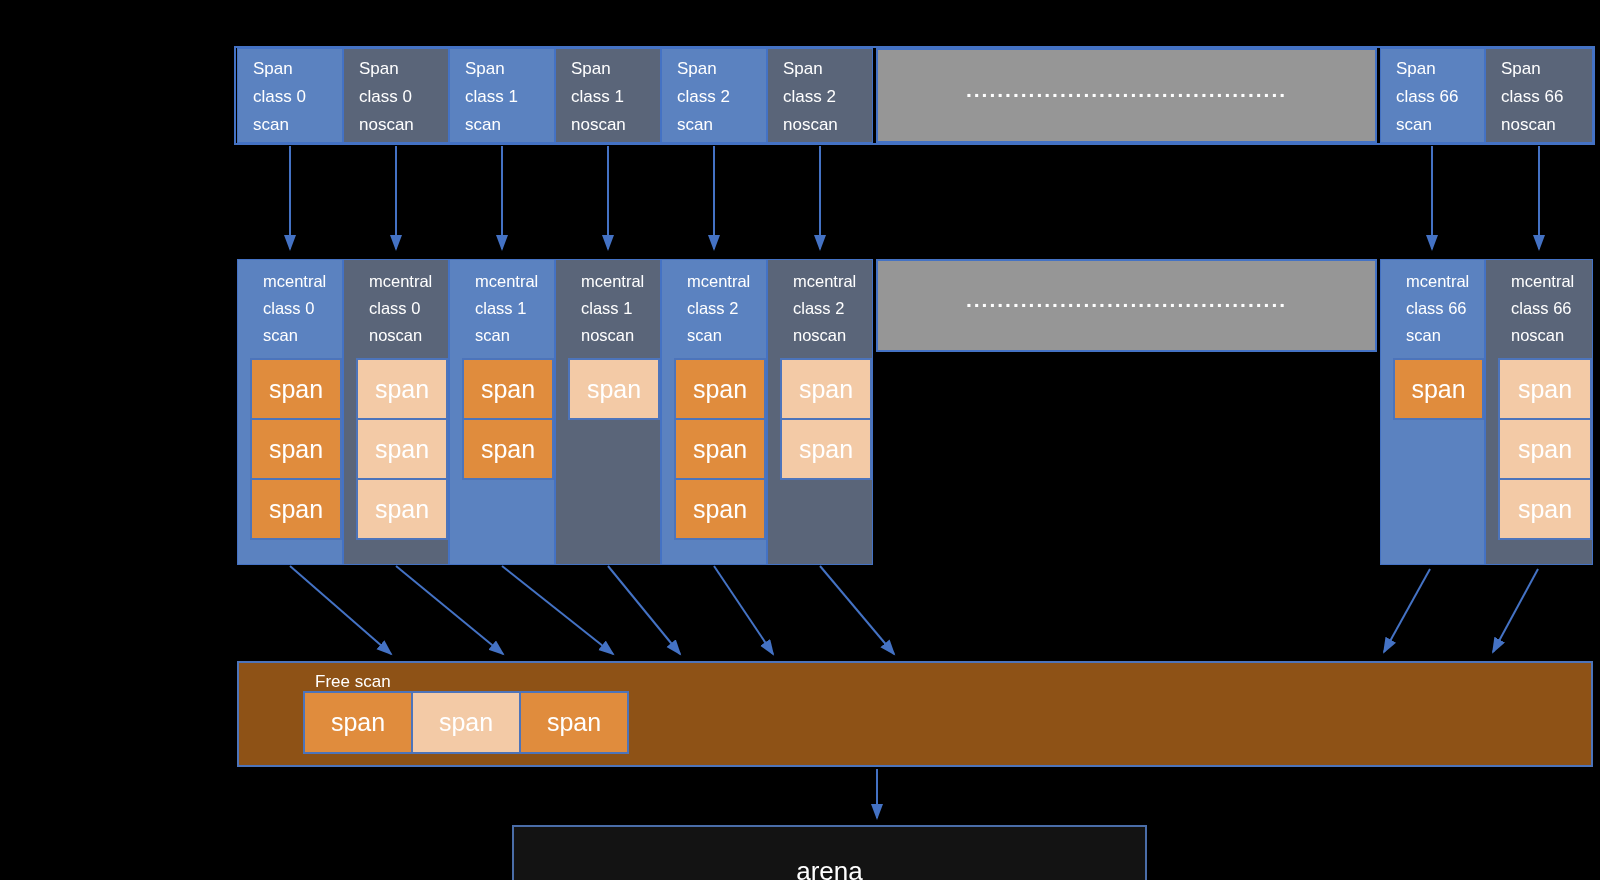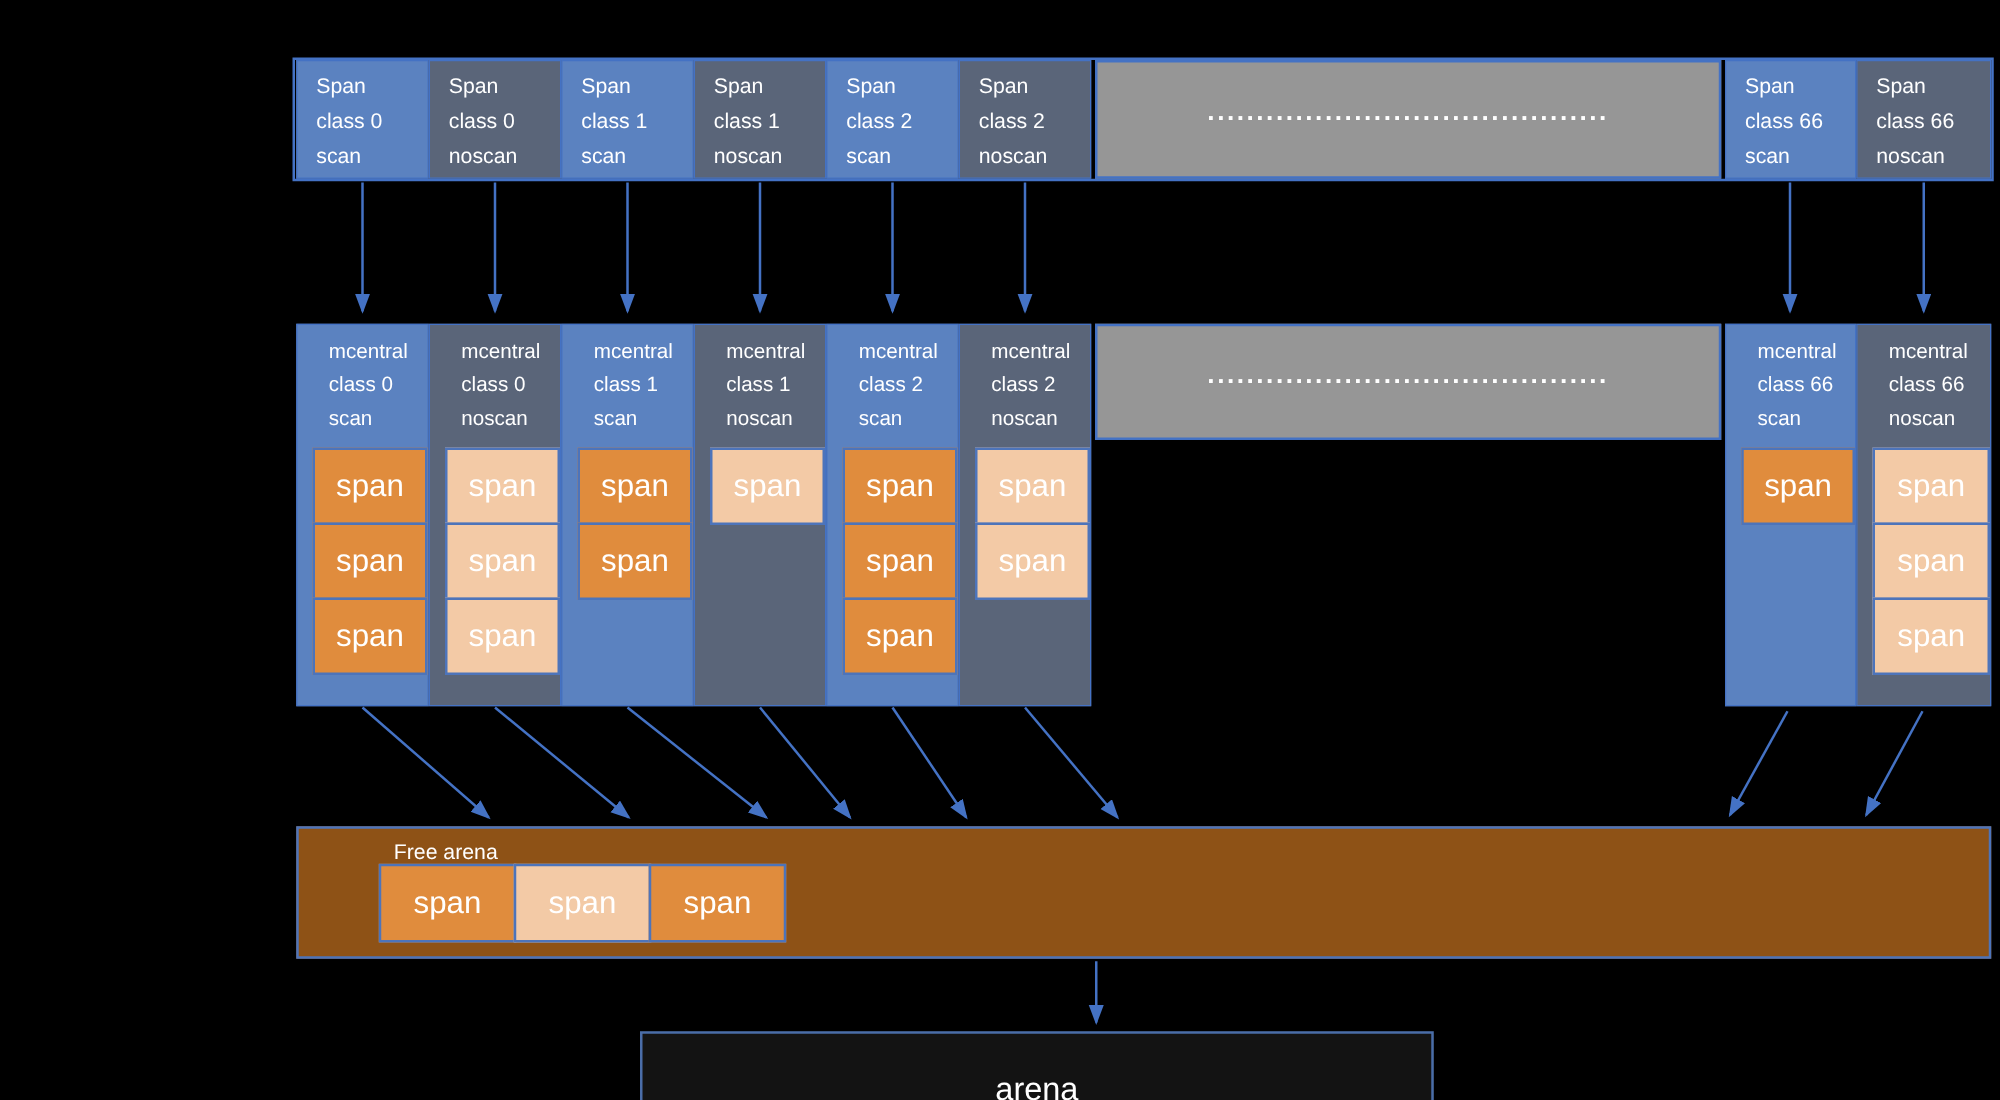--- a/index.html
+++ b/index.html
@@ -164,21 +164,21 @@
   <div class="abs mcol slate" style="left:1485px;width:108px;">
     <div class="mhead">mcentral
 class 66
 noscan</div>
     <div class="span-box">span</div>
     <div class="span-box">span</div>
     <div class="span-box">span</div>
   </div>
 
   <div class="abs free-list">
-    <div class="free-list-label">Free arena</div>
+    <div class="free-list-label">Free scan</div>
     <div class="free-spans">
       <div class="fspan orange">span</div>
       <div class="fspan peach">span</div>
       <div class="fspan orange">span</div>
     </div>
   </div>
 
   <div class="abs arena">
     <span>arena</span>
   </div>

